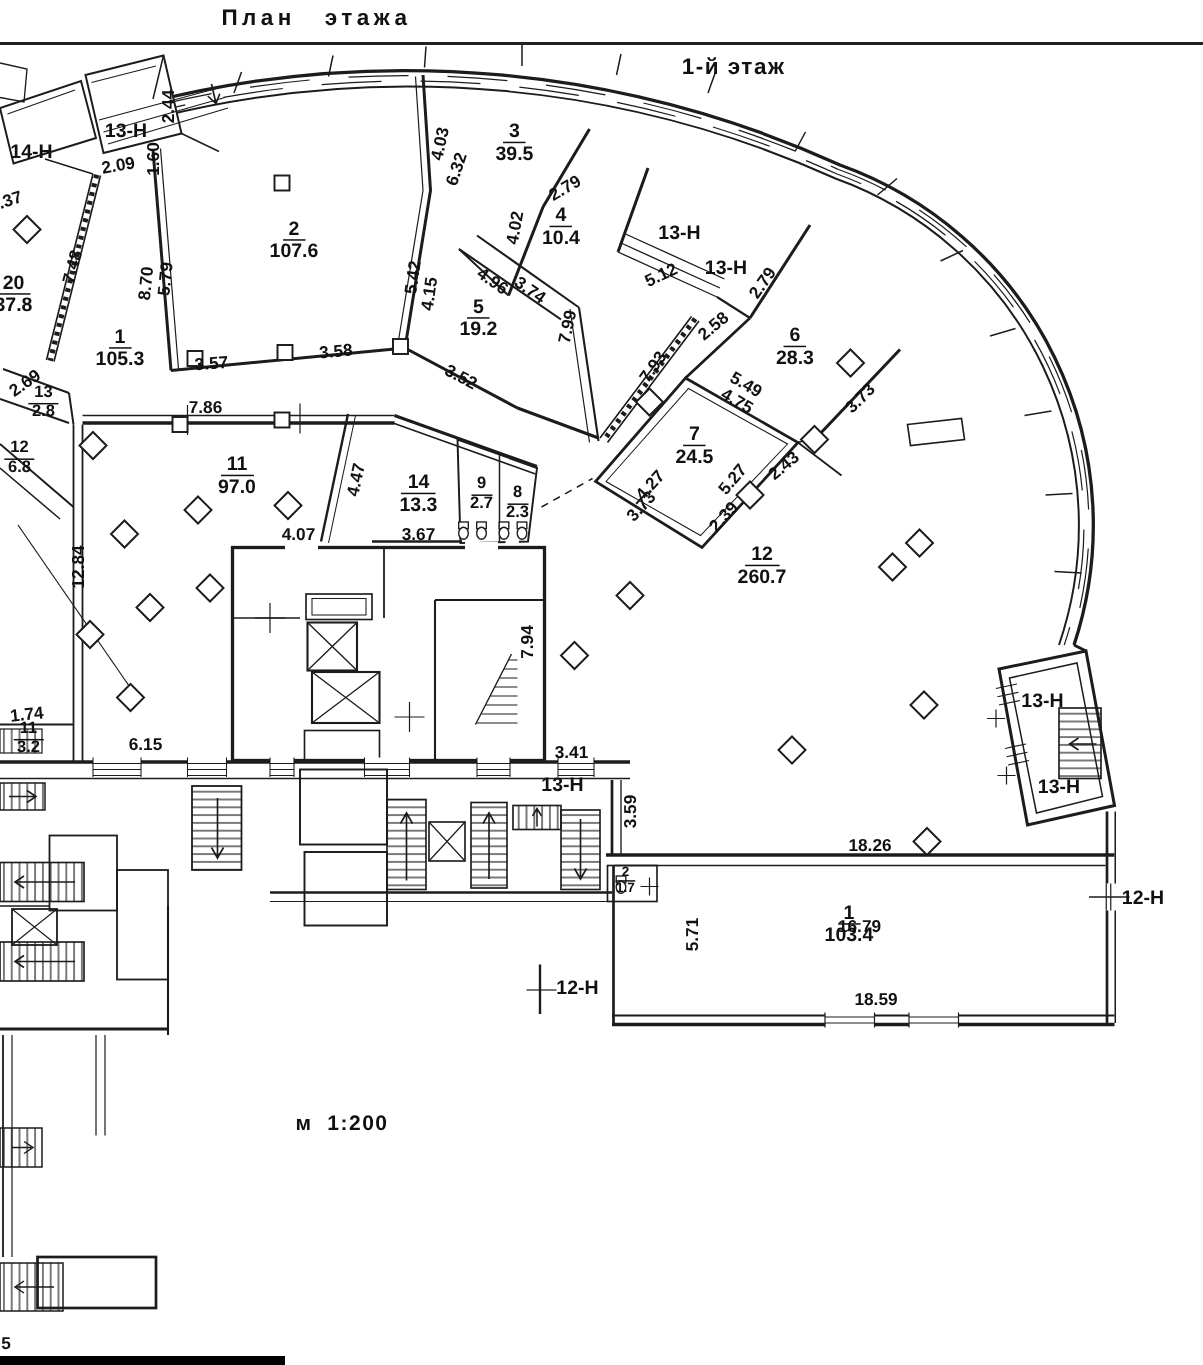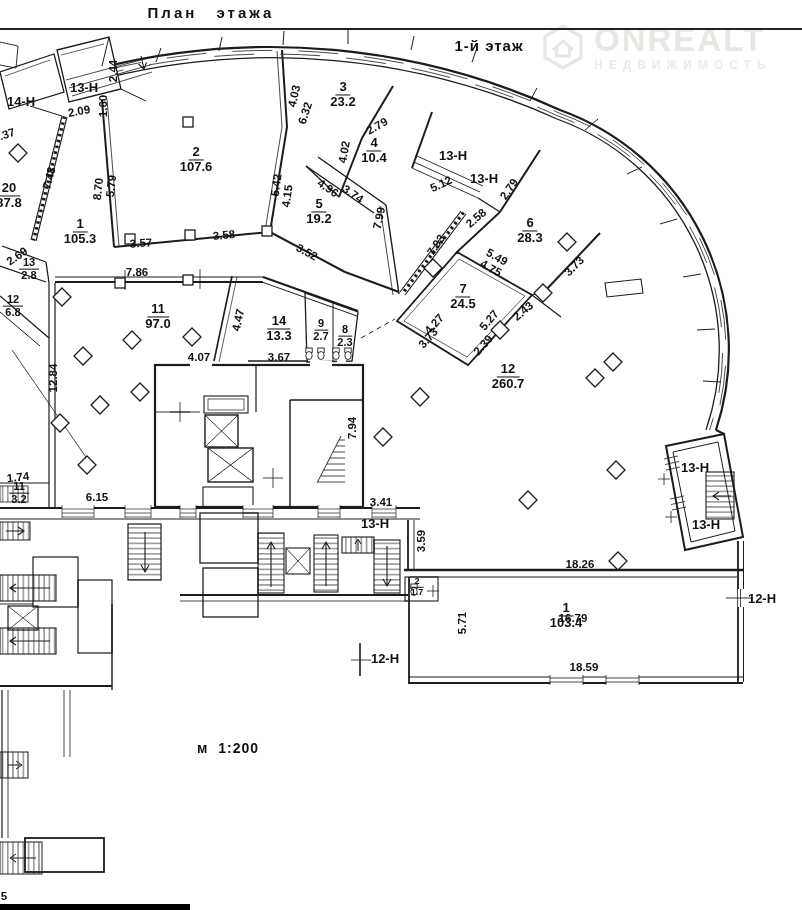--- a/index.html
+++ b/index.html
@@ -24,30 +24,20 @@
   .room-label.sm{font-size:11px;}
   .room-label.xs{font-size:9px;}
   .dim-label{position:absolute;font-size:11.5px;font-weight:700;white-space:nowrap;}
   .unit-label{position:absolute;font-size:13px;font-weight:700;white-space:nowrap;}
 </style>
 </head>
 <body>
 
 <div class="stage">
 
-  <div class="abs watermark">
-    <svg width="46" height="46" viewBox="0 0 46 46">
-      <polygon points="23,2 41,12.5 41,33.5 23,44 5,33.5 5,12.5" fill="none" stroke="#e9e7e3" stroke-width="3.2"></polygon>
-      <path d="M 13 26 L 23 17 L 33 26 M 16.5 23.5 V 32 H 29.5 V 23.5" fill="none" stroke="#e9e7e3" stroke-width="3"></path>
-    </svg>
-    <div class="wm-text">
-      <div class="wm-brand">ONREALT</div>
-      <div class="wm-sub">НЕДВИЖИМОСТЬ</div>
-    </div>
-  </div>
 
   <svg id="plan-svg" width="802" height="910" viewBox="0 0 802 910">
     <defs>
       <pattern id="ph" patternUnits="userSpaceOnUse" width="6" height="5.2">
         <path d="M0 2.6 H6" stroke="#222" stroke-width="0.8"></path>
       </pattern>
       <pattern id="pv" patternUnits="userSpaceOnUse" width="5.2" height="6">
         <path d="M2.6 0 V6" stroke="#222" stroke-width="0.8"></path>
       </pattern>
     </defs>
@@ -300,21 +290,21 @@
   <div class="room-label" style="left: 80px; top: 232px; transform: translate(-50%, -50%);">
         <span class="rl-num">1</span>
         <span class="rl-area">105.3</span>
       </div>
       <div class="room-label" style="left: 196px; top: 160px; transform: translate(-50%, -50%);">
         <span class="rl-num">2</span>
         <span class="rl-area">107.6</span>
       </div>
       <div class="room-label" style="left: 343px; top: 95px; transform: translate(-50%, -50%);">
         <span class="rl-num">3</span>
-        <span class="rl-area">23.2</span>
+        <span class="rl-area">39.5</span>
       </div>
       <div class="room-label" style="left: 374px; top: 151px; transform: translate(-50%, -50%);">
         <span class="rl-num">4</span>
         <span class="rl-area">10.4</span>
       </div>
       <div class="room-label" style="left: 319px; top: 212px; transform: translate(-50%, -50%);">
         <span class="rl-num">5</span>
         <span class="rl-area">19.2</span>
       </div>
       <div class="room-label" style="left: 530px; top: 231px; transform: translate(-50%, -50%);">

